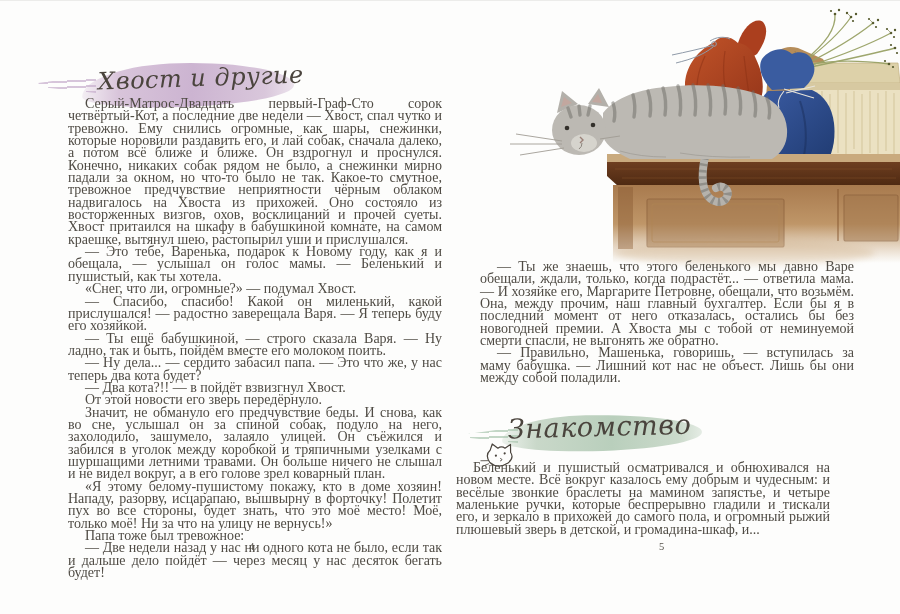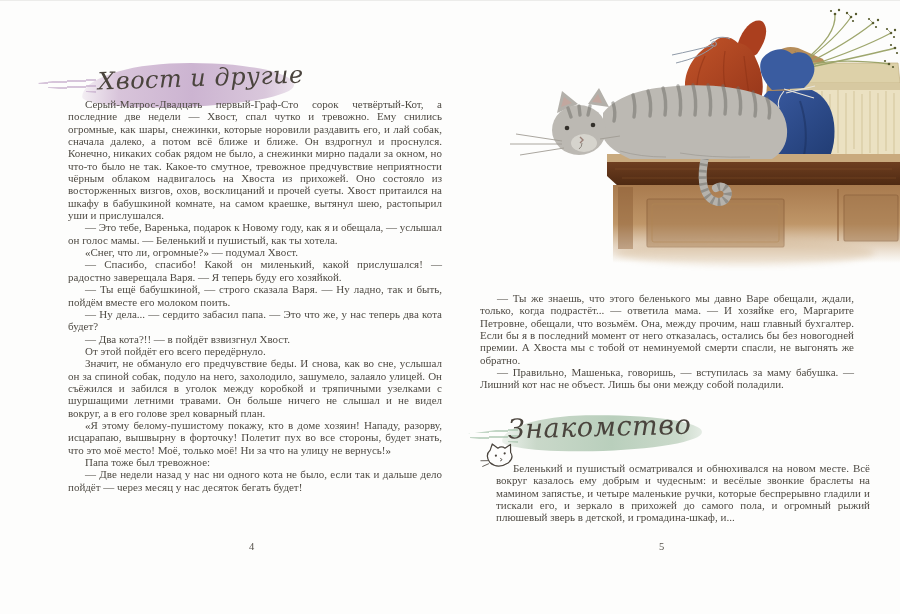--- a/index.html
+++ b/index.html
@@ -5,21 +5,21 @@
   html,body{margin:0;padding:0;}
   body{
     width:900px;height:614px;position:relative;overflow:hidden;
     background:#fdfdfc;
     font-family:"Liberation Serif","DejaVu Serif",serif;
     color:#4f4b44;
     border-top:1px solid #ececea;box-sizing:border-box;
   }
   .text-block{
     position:absolute;width:374px;
-    font-size:11px;line-height:12.35px;text-align:justify;
+    font-size:14px;line-height:12.35px;text-align:justify;
   }
   .para{margin:0;text-indent:17px;}
   .pagenum{
     position:absolute;font-size:10.5px;color:#55514a;
   }
   .heading{position:absolute;}
   .swash{position:absolute;}
   .swash-lavender{
     left:30px;top:6px;width:212px;height:44px;
     background:linear-gradient(94deg,rgba(213,192,216,.2),#d8c4da 18%,#ccb4d1 52%,#d9c7db 86%,rgba(213,192,216,.4));
@@ -60,21 +60,21 @@
     <span class="chapter-title title-left">Хвост и другие</span>
   </div>
   <div class="text-block" style="left:68px;top:97px;">
       <p class="para">Серый-Матрос-Двадцать первый-Граф-Сто сорок четвёртый-Кот, а последние две недели — Хвост, спал чутко и тревожно. Ему снились огромные, как шары, снежинки, которые норовили раздавить его, и лай собак, сначала далеко, а потом всё ближе и ближе. Он вздрогнул и проснулся. Конечно, никаких собак рядом не было, а снежинки мирно падали за окном, но что-то было не так. Какое-то смутное, тревожное предчувствие неприятности чёрным облаком надвигалось на Хвоста из прихожей. Оно состояло из восторженных визгов, охов, восклицаний и прочей суеты. Хвост притаился на шкафу в бабушкиной комнате, на самом краешке, вытянул шею, растопырил уши и прислушался.</p>
       <p class="para">— Это тебе, Варенька, подарок к Новому году, как я и обещала, — услышал он голос мамы. — Беленький и пушистый, как ты хотела.</p>
       <p class="para">«Снег, что ли, огромные?» — подумал Хвост.</p>
       <p class="para">— Спасибо, спасибо! Какой он миленький, какой прислушался! — радостно заверещала Варя. — Я теперь буду его хозяйкой.</p>
       <p class="para">— Ты ещё бабушкиной, — строго сказала Варя. — Ну ладно, так и быть, пойдём вместе его молоком поить.</p>
       <p class="para">— Ну дела... — сердито забасил папа. — Это что же, у нас теперь два кота будет?</p>
       <p class="para">— Два кота?!! — в пойдёт взвизгнул Хвост.</p>
-      <p class="para">От этой пойдёт его всего передёрнуло.</p>
+      <p class="para">От этой новости его зверь передёрнуло.</p>
       <p class="para">Значит, не обмануло его предчувствие беды. И снова, как во сне, услышал он за спиной собак, подуло на него, захолодило, зашумело, залаяло улицей. Он съёжился и забился в уголок между коробкой и тряпичными узелками с шуршащими летними травами. Он больше ничего не слышал и не видел вокруг, а в его голове зрел коварный план.</p>
       <p class="para">«Я этому белому-пушистому покажу, кто в доме хозяин! Нападу, разорву, исцарапаю, вышвырну в форточку! Полетит пух во все стороны, будет знать, что это моё место! Моё, только моё! Ни за что на улицу не вернусь!»</p>
       <p class="para">Папа тоже был тревожное:</p>
       <p class="para">— Две недели назад у нас ни одного кота не было, если так и дальше дело пойдёт — через месяц у нас десяток бегать будет!</p>
     </div>
   <div class="pagenum" style="left:249px;top:540px;">4</div>
 </section>
 
 <section>
 
@@ -220,39 +220,39 @@
       <g stroke="#a09c94" stroke-width=".9" fill="none">
         <path d="M62,140 L16,133"></path>
           <path d="M62,143 L10,143"></path>
           <path d="M64,147 L20,154"></path>
         <path d="M100,138 L120,135"></path>
       </g>
       <path d="M120,150 q20,6 46,6 M180,152 q30,5 70,4" stroke="#98948d" stroke-width="1" fill="none" opacity=".6"></path>
     </g>
   </svg>
 
-  <div class="text-block" style="left:480px;top:291px;">
+  <div class="text-block" style="left:480px;top:260px;">
       <p class="para">— Ты же знаешь, что этого беленького мы давно Варе обещали, ждали, только, когда подрастёт... — ответила мама. — И хозяйке его, Маргарите Петровне, обещали, что возьмём. Она, между прочим, наш главный бухгалтер. Если бы я в последний момент от него отказалась, остались бы без новогодней премии. А Хвоста мы с тобой от неминуемой смерти спасли, не выгонять же обратно.</p>
       <p class="para">— Правильно, Машенька, говоришь, — вступилась за маму бабушка. — Лишний кот нас не объест. Лишь бы они между собой поладили.</p>
     </div>
 
   <div class="heading" style="left:478px;top:410px;width:240px;height:60px;">
     <span class="swash swash-green"></span>
     <span class="streaks streaks-green" style="left:-12px;top:16px;width:52px;height:16px;"></span>
     <span class="chapter-title title-right">Знакомство</span>
   </div>
 
   <svg class="doodle" width="42" height="30" viewBox="0 0 42 30">
     <g transform="rotate(-8 21 15)">
       <path d="M10,20 Q6,12 12,8 L15,2 L20,7 Q24,5 27,8 L33,5 L32,13 Q35,19 28,23 Q17,28 10,20 Z" fill="#fdfdfc" stroke="#4a443d" stroke-width="1.2" stroke-linejoin="round"></path>
       <circle cx="17" cy="14" r="1.1" fill="#4a443d"></circle>
       <circle cx="26" cy="13" r="1.1" fill="#4a443d"></circle>
       <path d="M21,17 l1.5,2 l-2,1" stroke="#4a443d" stroke-width=".9" fill="none"></path>
       <path d="M9,18 L1,17 M9,21 L2,23" stroke="#4a443d" stroke-width=".8"></path>
     </g>
   </svg>
 
-  <div class="text-block" style="left:496px;top:461px;">
+  <div class="text-block" style="left:456px;top:461px;">
       <p class="para">Беленький и пушистый осматривался и обнюхивался на новом месте. Всё вокруг казалось ему добрым и чудесным: и весёлые звонкие браслеты на мамином запястье, и четыре маленькие ручки, которые беспрерывно гладили и тискали его, и зеркало в прихожей до самого пола, и огромный рыжий плюшевый зверь в детской, и громадина-шкаф, и...</p>
     </div>
 
   <div class="pagenum" style="left:659px;top:540px;">5</div>
 </section>
 
 </body></html>

